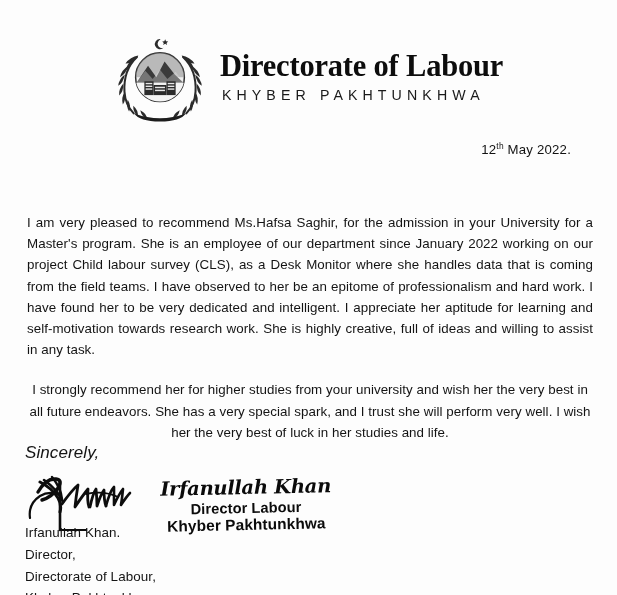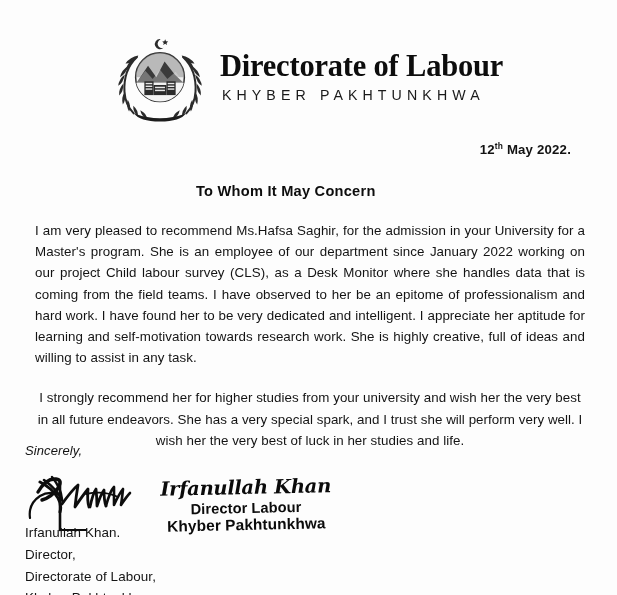--- a/index.html
+++ b/index.html
@@ -61,21 +61,21 @@
     color: #1a1a1a;
     white-space: nowrap;
   }
 
   
   .date-line {
     position: absolute;
     right: 46px;
     top: 142px;
     font-size: 13.2px;
-    font-weight: 700;
+    font-weight: 400;
     color: #121212;
     letter-spacing: 0.2px;
     white-space: nowrap;
   }
   .date-line sup {
     font-size: 8.4px;
     vertical-align: super;
     line-height: 0;
   }
 
@@ -96,36 +96,36 @@
     position: absolute;
     left: 27px;
     top: 212px;
     width: 566px;
   }
   .para {
     font-size: 13.35px;
     line-height: 21.2px;
     text-align: justify;
     color: #141414;
-    margin: 8px;
+    margin: 0;
     letter-spacing: 0.05px;
   }
   .para + .para {
     margin-top: 19px;
   }
   .para.nojust {
     text-align: center;
   }
 
   
   .sincerely {
     position: absolute;
     left: 25px;
     top: 443px;
-    font-size: 13px;
+    font-size: 17px;
     font-style: italic;
     color: #141414;
     letter-spacing: 0.1px;
   }
 
   .sign-area {
     position: absolute;
     left: 18px;
     top: 474px;
     width: 330px;
@@ -254,21 +254,20 @@
     </div>
 
     <div class="headtext">
       <div class="org-title">Directorate of Labour</div>
       <div class="org-sub">KHYBER PAKHTUNKHWA</div>
     </div>
   </div>
 
   <div class="date-line"><span>12</span><sup>th</sup><span> May 2022.</span></div>
 
-  <div class="subject">To Whom It May Concern</div>
 
   <div class="body-block">
     <p class="para">I am very pleased to recommend Ms.Hafsa Saghir, for the admission in your University for a Master's program. She is an employee of our department since January 2022 working on our project Child labour survey (CLS), as a Desk Monitor where she handles data that is coming from the field teams. I have observed to her be an epitome of professionalism and hard work. I have found her to be very dedicated and intelligent. I appreciate her aptitude for learning and self-motivation towards research work. She is highly creative, full of ideas and willing to assist in any task.</p>
     <p class="para nojust">I strongly recommend her for higher studies from your university and wish her the very best in all future endeavors. She has a very special spark, and I trust she will perform very well. I wish her the very best of luck in her studies and life.</p>
   </div>
 
   <div class="sincerely">Sincerely,</div>
 
   <div class="sign-area">
 

